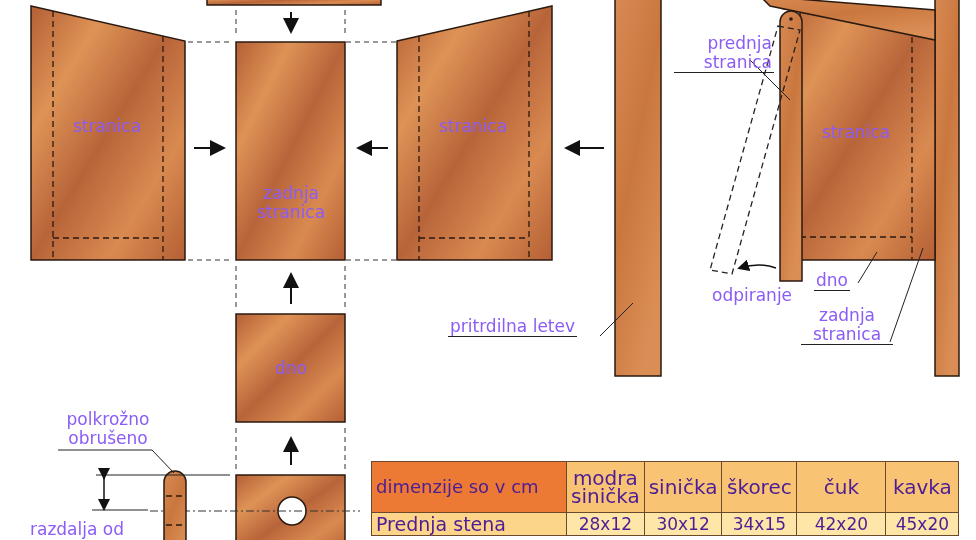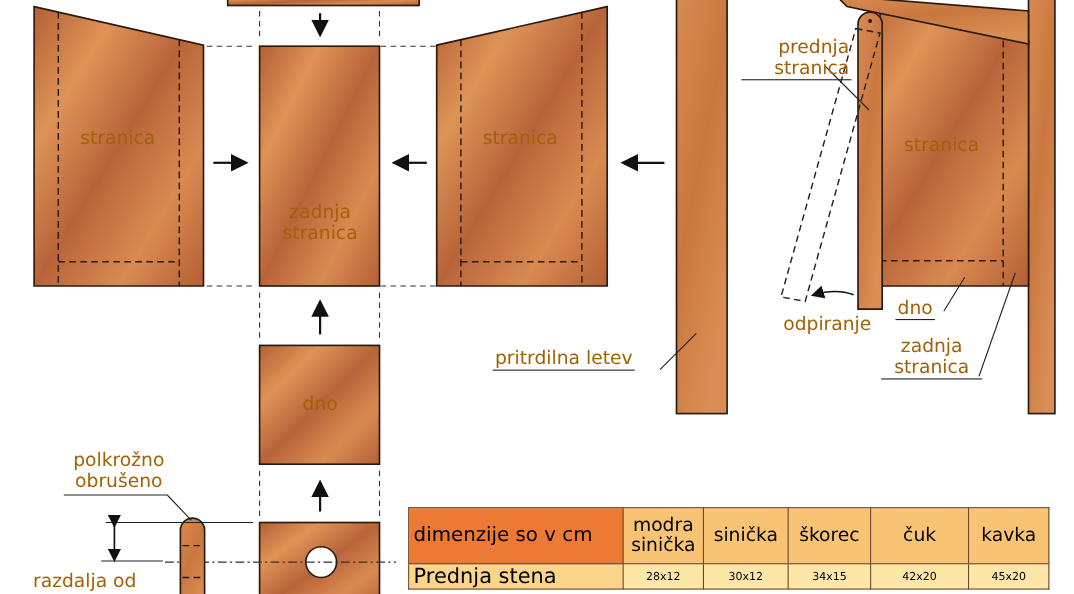--- a/index.html
+++ b/index.html
@@ -1,25 +1,25 @@
 <!DOCTYPE html>
 <html><head>
 <meta charset="utf-8">
 <style>
   html,body{margin:0;padding:0;background:#fff;}
   body{width:976px;height:540px;overflow:hidden;position:relative;font-family:"DejaVu Sans",sans-serif;}
   svg{position:absolute;left:0;top:0;}
-  .lbl{position:absolute;font-family:"DejaVu Sans",sans-serif;color:#a16207;font-size:17px;line-height:19px;white-space:nowrap;}
+  .lbl{position:absolute;font-family:"DejaVu Sans",sans-serif;color:#8b5cf6;font-size:17px;line-height:19px;white-space:nowrap;}
   .lbl.c{text-align:center;transform:translateX(-50%);}
   .lbl.u{border-bottom:1.2px solid #222;padding:0 2px;}
-  table.dims{position:absolute;left:371px;top:461px;border-collapse:collapse;font-family:"DejaVu Sans",sans-serif;color:#000000;}
-  table.dims td{border:1.5px solid #6a4a2a;padding:0 4px;text-align:center;font-size:17px;}
+  table.dims{position:absolute;left:371px;top:461px;border-collapse:collapse;font-family:"DejaVu Sans",sans-serif;color:#4c1d95;}
+  table.dims td{border:1.5px solid #6a4a2a;padding:0 4px;text-align:center;font-size:20px;}
   table.dims tr.h td{height:50px;background:#f8c473;line-height:18px;}
   table.dims tr.h td.first{background:#ec7a35;text-align:left;width:186px;font-size:18px;}
-  table.dims tr.r td{height:22px;background:#fde6a7;font-size:10px;}
+  table.dims tr.r td{height:22px;background:#fde6a7;font-size:17px;}
   table.dims tr.r td.first{background:#fcd48a;text-align:left;font-size:19px;}
 </style>
 </head>
 <body>
 
 <svg width="976" height="540" viewBox="0 0 976 540">
   <defs>
     <linearGradient id="wood" x1="0" y1="0" x2="1" y2="1" spreadMethod="repeat">
       <stop offset="0" stop-color="#b45f35"></stop>
       <stop offset="0.25" stop-color="#de9356"></stop>

